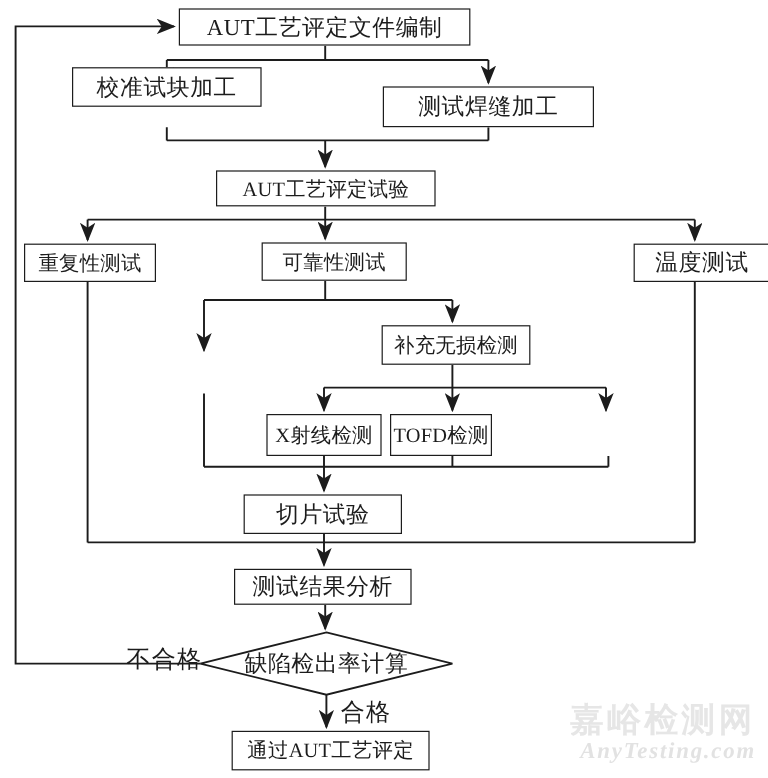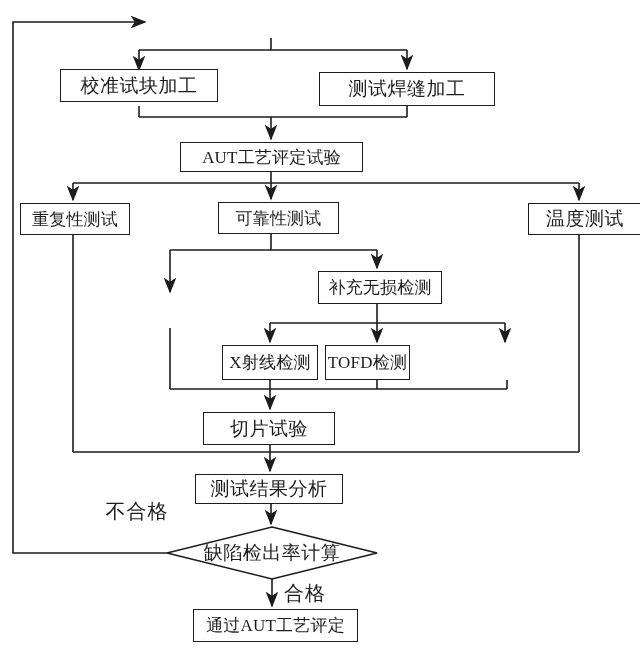--- a/index.html
+++ b/index.html
@@ -74,22 +74,23 @@
 
     <path class="ln" d="M270,445 V471" marker-end="url(#arr)"></path>
 
     <path class="ln" d="M271,504 V524" marker-end="url(#arr)"></path>
 
     <polygon class="diamond" points="272,527 377,553 272,579 167,553"></polygon>
 
     <path class="ln" d="M272,579 V606" marker-end="url(#arr)"></path>
   </svg>
 
+  <div class="node" style="left:149px;top:7px;width:243px;height:31px">AUT工艺评定文件编制</div>
 
-  <div class="node" style="left:60px;top:69px;width:158px;height:33px">校准试块加工</div>
+  <div class="node" style="left:60px;top:56px;width:158px;height:33px">校准试块加工</div>
 
   <div class="node" style="left:319px;top:72px;width:176px;height:34px">测试焊缝加工</div>
 
   <div class="node small" style="left:180px;top:142px;width:183px;height:30px">AUT工艺评定试验</div>
 
   <div class="node small" style="left:20px;top:203px;width:110px;height:32px">重复性测试</div>
 
   <div class="node small" style="left:218px;top:202px;width:121px;height:32px">可靠性测试</div>
 
   <div class="node" style="left:528px;top:203px;width:114px;height:32px">温度测试</div>
@@ -103,18 +104,22 @@
 
 
   <div class="node" style="left:203px;top:412px;width:132px;height:33px">切片试验</div>
 
   <div class="node" style="left:195px;top:474px;width:148px;height:30px">测试结果分析</div>
 
   <div class="diamond-label" style="left:167px;top:527px;width:210px;height:52px">缺陷检出率计算</div>
 
   <div class="node small" style="left:193px;top:609px;width:165px;height:33px">通过AUT工艺评定</div>
 
-  <div class="freetext" style="left:104px;top:498px;width:66px">不合格</div>
+  <div class="freetext" style="left:104px;top:536px;width:66px">不合格</div>
 
   <div class="freetext" style="left:280px;top:580px;width:50px">合格</div>
 
+  <div class="watermark">
+    <div class="wm-cn">嘉峪检测网</div>
+    <div class="wm-en">AnyTesting.com</div>
+  </div>
 
 </div>
 
 </body></html>

